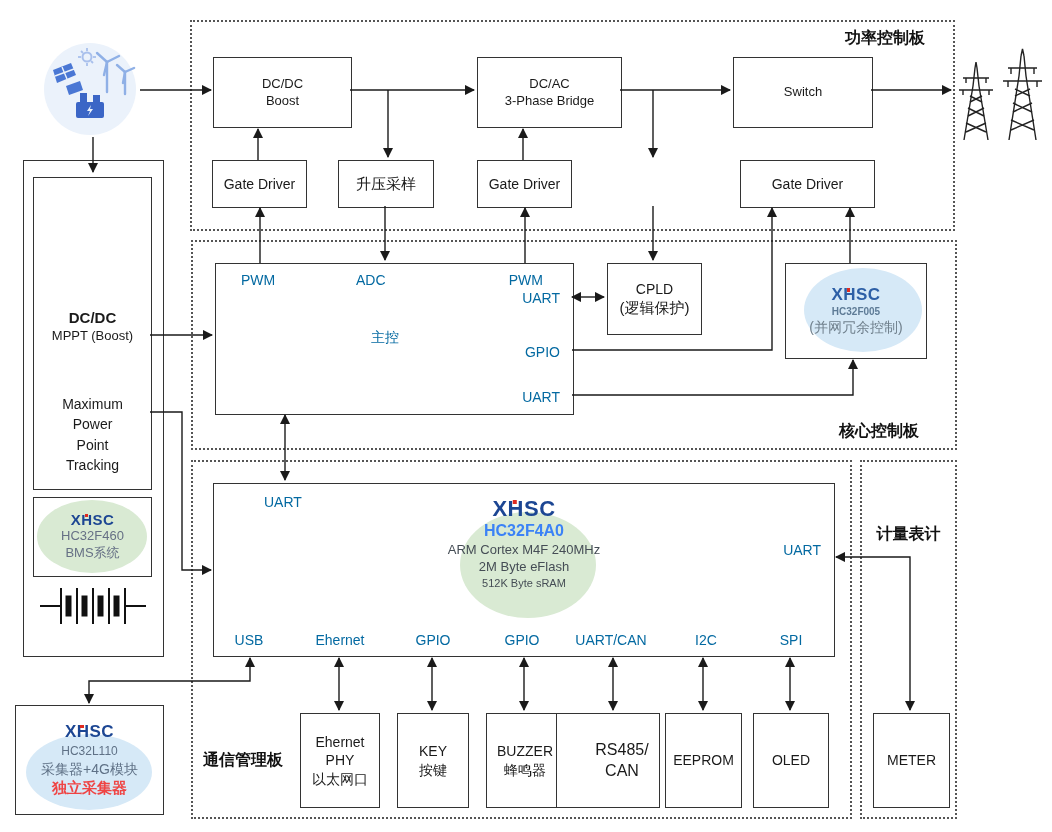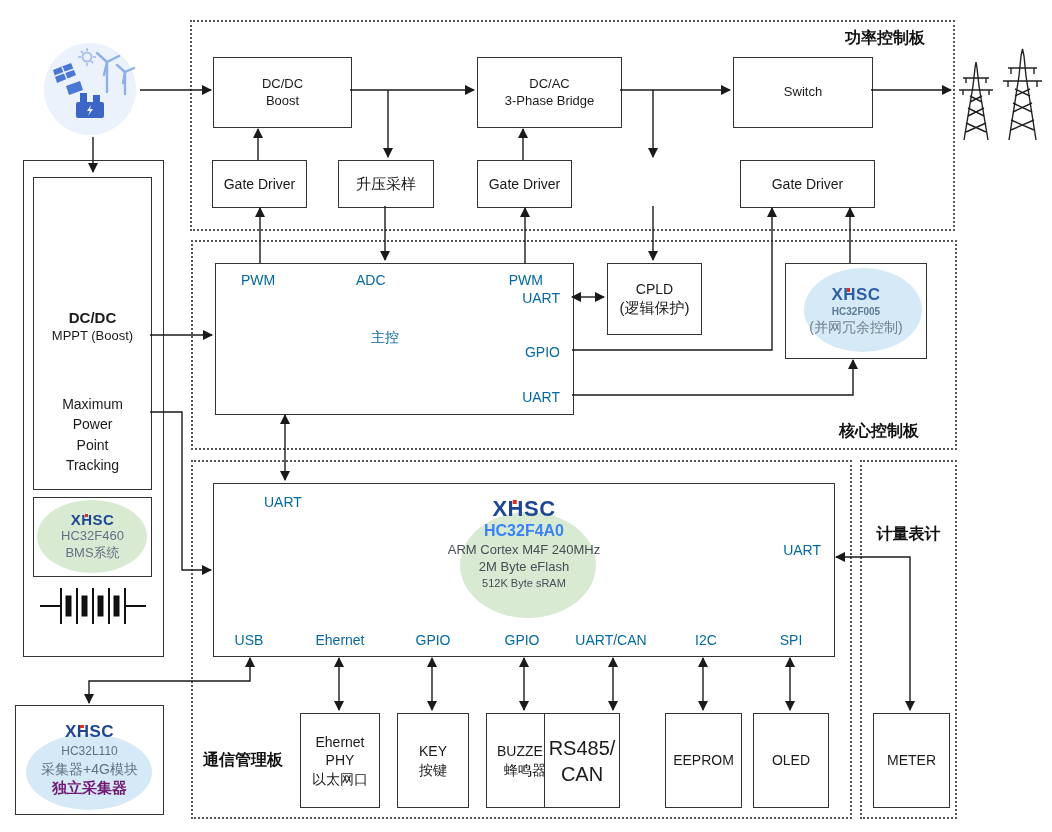--- a/index.html
+++ b/index.html
@@ -17,21 +17,21 @@
   .lbl{position:absolute;font-size:14px;color:#0369a1;white-space:nowrap;z-index:3;}
   .halo{position:absolute;border-radius:50%;z-index:0;}
   .xhsc{position:relative;display:inline-block;font-weight:bold;color:#1c4693;letter-spacing:.5px;line-height:1.1;}
   .xhsc::after{content:"";position:absolute;background:#e02b20;}
   .xhsc-lg{font-size:22px;}  .xhsc-lg::after{width:4.5px;height:4.5px;left:20px;top:2.5px;}
   .xhsc-md{font-size:17px;}  .xhsc-md::after{width:3.5px;height:3.5px;left:15.5px;top:2px;}
   .xhsc-sm{font-size:15px;}  .xhsc-sm::after{width:3px;height:3px;left:14px;top:2px;}
   .wires{position:absolute;left:0;top:0;z-index:4;pointer-events:none;}
   .iconwrap{position:absolute;z-index:2;}
   .gray1{color:#5f7186;} .gray2{color:#667085;} .gray3{color:#5e7b96;} .gray4{color:#70808d;}
-  .dk1{color:#3b82f6;font-weight:bold;} .dk2{color:#454d55;} .dkb{color:#701a75;font-weight:bold;}
+  .dk1{color:#3b82f6;font-weight:bold;} .dk2{color:#454d55;} .dkb{color:#ef4444;font-weight:bold;}
 </style>
 </head>
 <body>
 
 <div id="stage">
 
   <div class="board" style="left:190px;top:20px;width:761px;height:207px;">
     <span class="board-label" style="right:28px;top:6px;">功率控制板</span>
   </div>
   <div class="board" style="left:191px;top:240px;width:762px;height:206px;">
@@ -210,21 +210,21 @@
     <span class="bl">以太网口</span>
   </div>
   <div class="box" style="left:397px;top:713px;width:70px;height:93px;font-size:14px;">
     <span class="bl">KEY</span>
     <span class="bl">按键</span>
   </div>
   <div class="box" style="left:486px;top:713px;width:76px;height:93px;font-size:14px;">
     <span class="bl">BUZZER</span>
     <span class="bl">蜂鸣器</span>
   </div>
-  <div class="box" style="left:544px;top:713px;width:74px;height:93px;font-size:20px;">
+  <div class="box" style="left:556px;top:713px;width:74px;height:93px;font-size:16px;padding-left:28px;">
     <span class="bl">RS485/</span>
     <span class="bl">CAN</span>
   </div>
   <div class="box" style="left:753px;top:713px;width:74px;height:93px;font-size:14px;">
     <span class="bl">OLED</span>
   </div>
   <div class="box" style="left:665px;top:713px;width:75px;height:93px;font-size:14px;">
     <span class="bl">EEPROM</span>
   </div>
   <div class="box" style="left:873px;top:713px;width:75px;height:93px;font-size:14px;">

